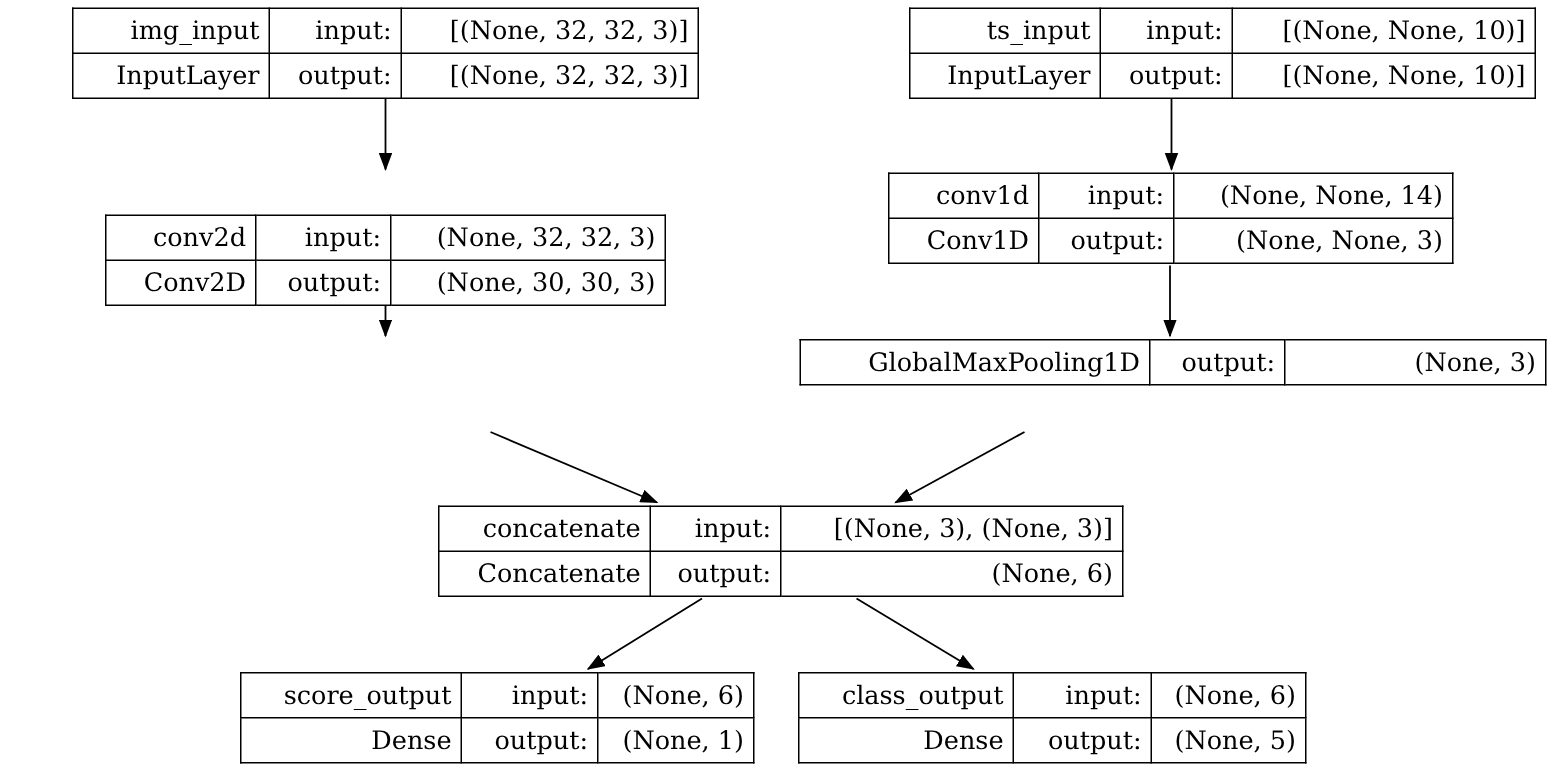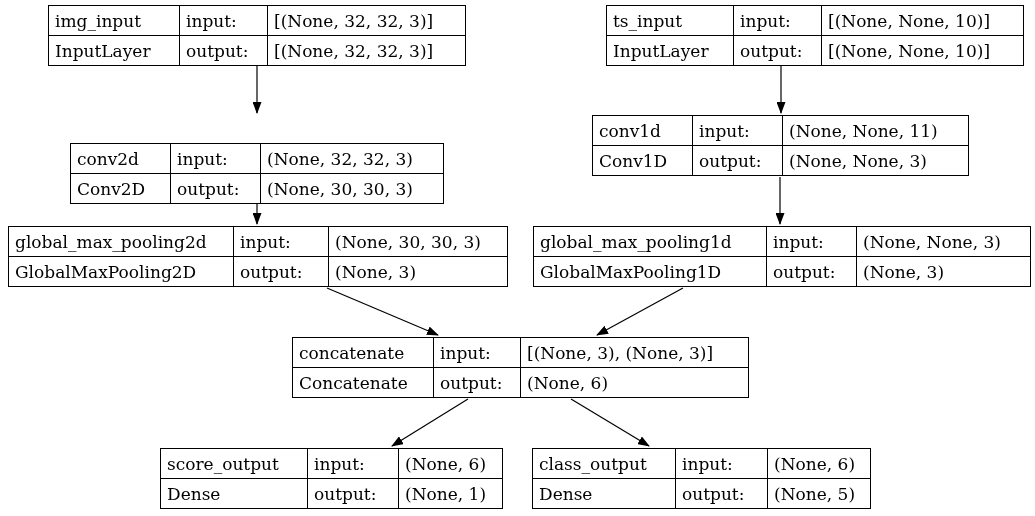--- a/index.html
+++ b/index.html
@@ -32,21 +32,21 @@
     border-collapse: collapse;
     table-layout: fixed;
     background: #ffffff;
     font-size: 17px;
     color: #000000;
   }
   table.node td {
     border: 1px solid #000000;
     height: 29px;
     padding: 0 6px;
-    text-align: left;
+    text-align: right;
     vertical-align: middle;
     white-space: nowrap;
     overflow: hidden;
   }
 </style>
 </head>
 <body>
 
 <div class="canvas">
 
@@ -129,62 +129,38 @@
   <table class="node" style="left:592px; top:115px;padding-left:24px;">
     <colgroup>
         <col style="width:100px">
         <col style="width:90px">
         <col style="width:186px">
       </colgroup>
     <tbody>
         <tr>
       <td>conv1d</td>
       <td>input:</td>
-      <td>(None, None, 11)</td>
+      <td>(None, None, 14)</td>
     </tr>
     <tr>
       <td>Conv1D</td>
       <td>output:</td>
       <td>(None, None, 3)</td>
     </tr>
   </tbody>
     </table>
 
-  <table class="node" style="left:8px; top:226px;">
-    <colgroup>
-        <col style="width:225px">
-        <col style="width:95px">
-        <col style="width:179px">
-      </colgroup>
-    <tbody>
-        <tr>
-      <td>global_max_pooling2d</td>
-      <td>input:</td>
-      <td>(None, 30, 30, 3)</td>
-    </tr>
-    <tr>
-      <td>GlobalMaxPooling2D</td>
-      <td>output:</td>
-      <td>(None, 3)</td>
-    </tr>
-  </tbody>
-    </table>
 
   <table class="node" style="left:533px; top:226px;">
     <colgroup>
         <col style="width:233px">
         <col style="width:90px">
         <col style="width:174px">
       </colgroup>
     <tbody>
-        <tr>
-      <td>global_max_pooling1d</td>
-      <td>input:</td>
-      <td>(None, None, 3)</td>
-    </tr>
     <tr>
       <td>GlobalMaxPooling1D</td>
       <td>output:</td>
       <td>(None, 3)</td>
     </tr>
   </tbody>
     </table>
 
   <table class="node" style="left:292px; top:337px;">
     <colgroup>

